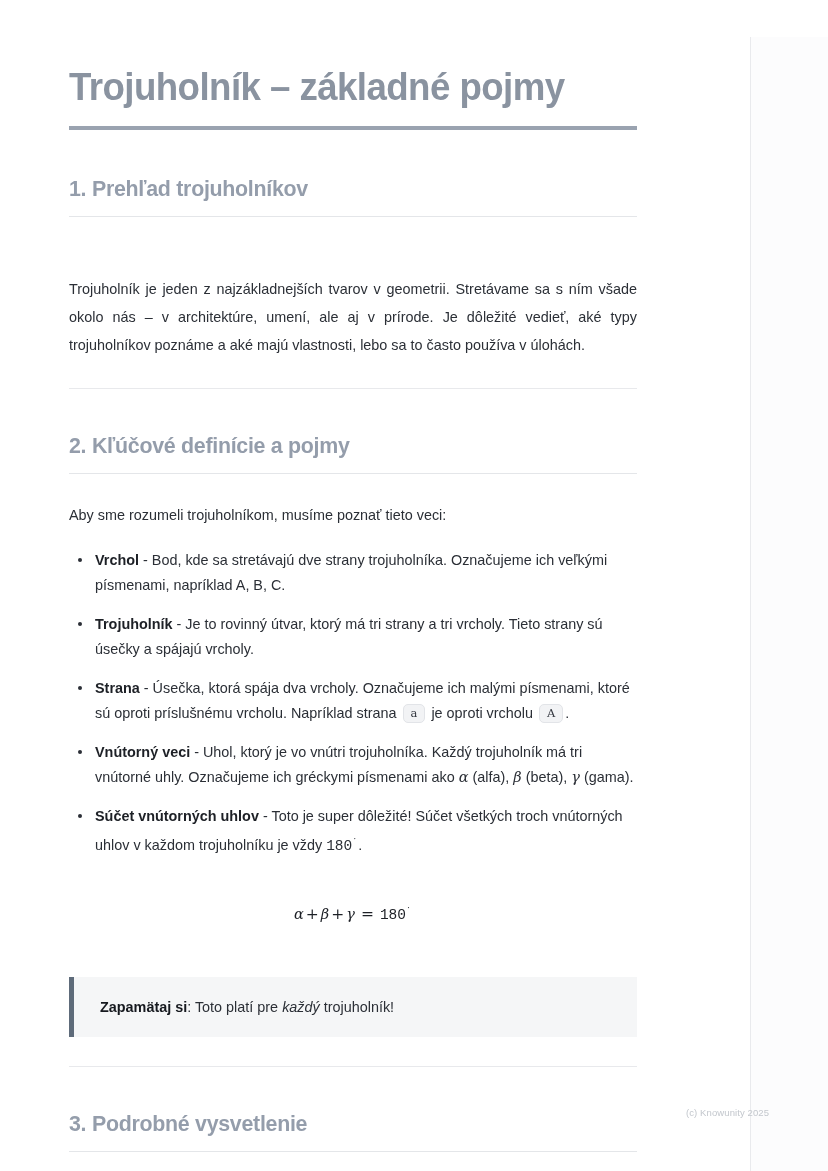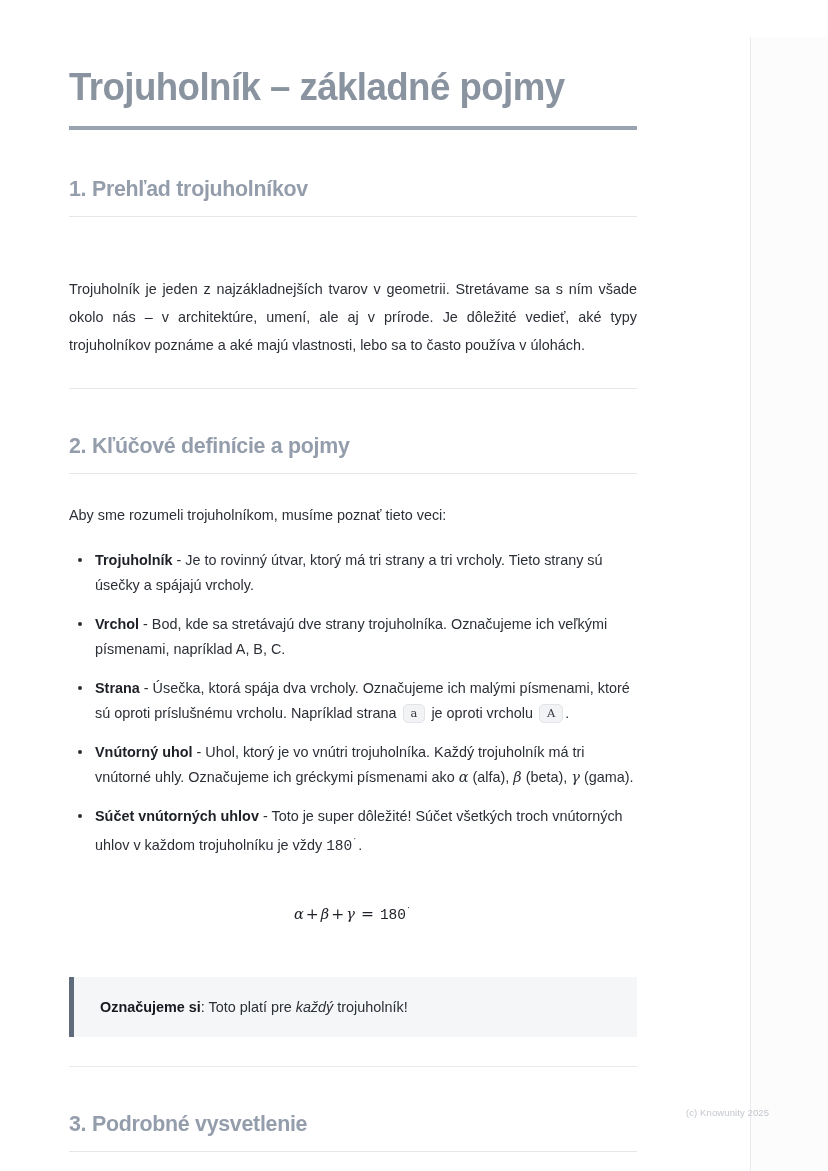--- a/index.html
+++ b/index.html
@@ -232,42 +232,42 @@
     <h2 class="section-h2">2. Kľúčové definície a pojmy</h2>
     <div class="h2-rule"></div>
     <div style="height:27px"></div>
     <p class="body lead">Aby sme rozumeli trojuholníkom, musíme poznať tieto veci:</p>
 
     <div style="height:19px"></div>
 
     <ul class="terms">
 
       <li>
+        <span class="term">Vrchol</span>
+        <span>-</span>
+        <span>Bod, kde sa stretávajú dve strany trojuholníka. Označujeme ich veľkými písmenami, napríklad A, B, C.</span>
+      </li>
+
+      <li>
         <span class="term">Trojuholník</span>
         <span>-</span>
         <span>Je to rovinný útvar, ktorý má tri strany a tri vrcholy. Tieto strany sú úsečky a spájajú vrcholy.</span>
-      </li>
-
-      <li>
-        <span class="term">Vrchol</span>
-        <span>-</span>
-        <span>Bod, kde sa stretávajú dve strany trojuholníka. Označujeme ich veľkými písmenami, napríklad A, B, C.</span>
       </li>
 
       <li>
         <span class="term">Strana</span>
         <span>-</span>
         <span>Úsečka, ktorá spája dva vrcholy. Označujeme ich malými písmenami, ktoré sú oproti príslušnému vrcholu. Napríklad strana</span>
         <span class="chip">a</span>
         <span>je oproti vrcholu</span>
         <span class="chip">A</span><span>.</span>
       </li>
 
       <li>
-        <span class="term">Vnútorný uhol</span>
+        <span class="term">Vnútorný veci</span>
         <span>-</span>
         <span>Uhol, ktorý je vo vnútri trojuholníka. Každý trojuholník má tri vnútorné uhly. Označujeme ich gréckymi písmenami ako</span>
         <span class="mi">α</span>
         <span>(alfa),</span>
         <span class="mi">β</span>
         <span>(beta),</span>
         <span class="mi">γ</span>
         <span>(gama).</span>
       </li>
 
@@ -278,21 +278,21 @@
         <span class="mnum">180</span><span class="deg">˙</span><span>.</span>
       </li>
 
     </ul>
 
     <p class="equation"><span class="mi">α</span><span class="op">+</span><span class="mi">β</span><span class="op">+</span><span class="mi">γ</span><span class="op" style="padding:0 6px">=</span><span class="mnum">180</span><span class="deg">˙</span></p>
 
     <div style="height:38px"></div>
 
     <div class="callout">
-      <b>Označujeme si</b><span>: Toto platí pre</span>
+      <b>Zapamätaj si</b><span>: Toto platí pre</span>
       <i>každý</i>
       <span>trojuholník!</span>
     </div>
   </div>
 
   <div style="height:29px"></div>
   <div class="divider"></div>
   <div style="height:44px"></div>
 
   <div>

